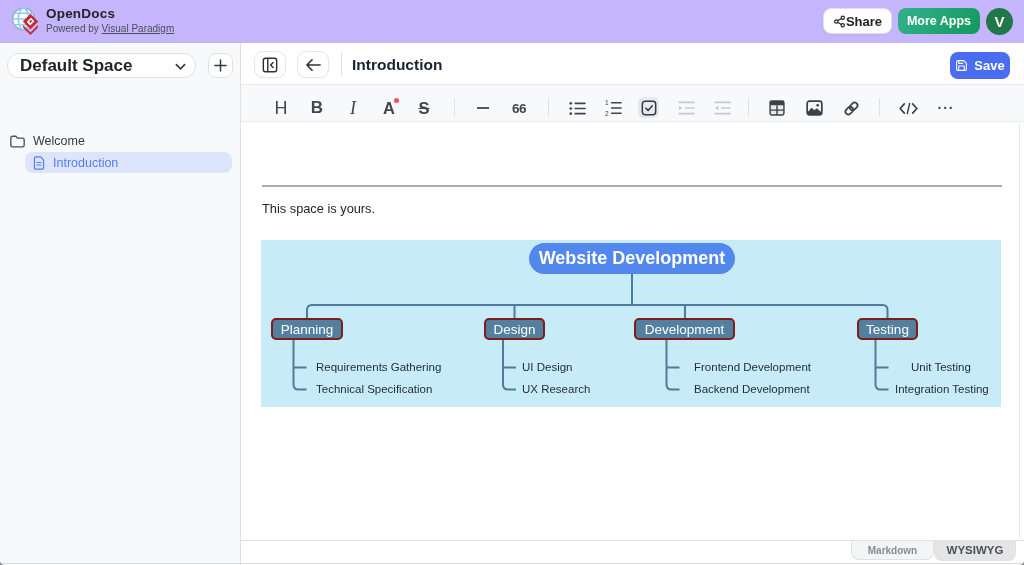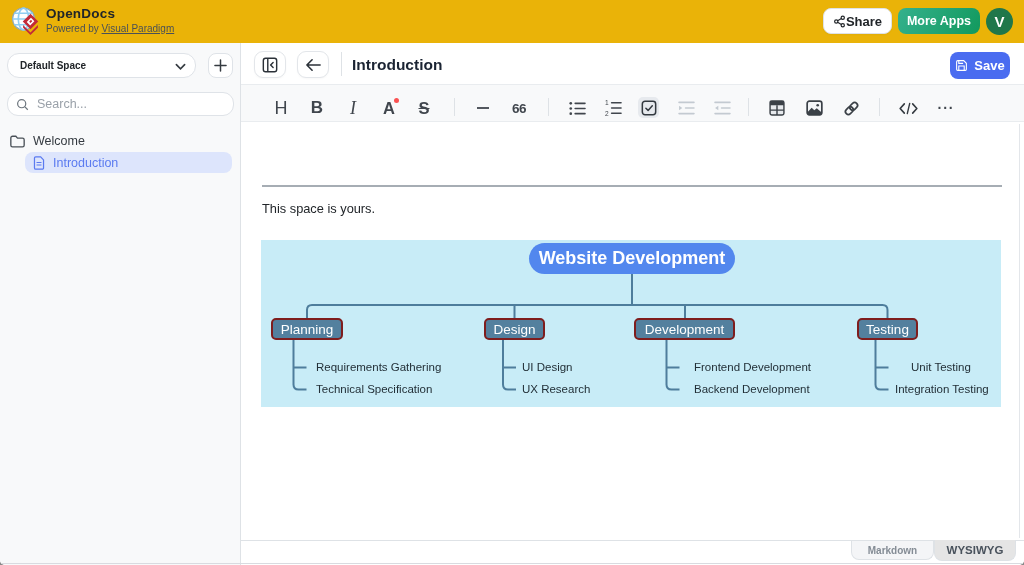--- a/index.html
+++ b/index.html
@@ -2,31 +2,31 @@
 <html><head>
 <meta charset="utf-8">
 <style>
 * { margin:0; padding:0; box-sizing:border-box; }
 html,body { width:1024px; height:565px; background:#8a8a8a; overflow:hidden; }
 body { font-family:"Liberation Sans", sans-serif; }
 #app { position:relative; width:1024px; height:565px; background:#fff; border-radius:0 0 5px 5px; overflow:hidden; }
 .abs { position:absolute; }
 
 
-#topbar { position:absolute; left:0; top:0; width:1024px; height:60px; background:#eab308; border-bottom:5px solid #737373; }
+#topbar { position:absolute; left:0; top:0; width:1024px; height:60px; background:#c4b5fd; border-bottom:5px solid #737373; }
 #brandname { position:absolute; left:46px; top:6px; font-size:13.5px; font-weight:bold; color:#212529; letter-spacing:0.2px; }
 #brandsub { position:absolute; left:46px; top:23px; font-size:10px; color:#495057; }
 #brandsub u { text-decoration:underline; }
 #sharebtn { position:absolute; left:823px; top:8px; width:69px; height:26px; background:#fff; border:1px solid #dee2e6; border-radius:8px; display:flex; align-items:center; justify-content:center; font-size:13px; font-weight:bold; color:#212529; box-shadow:0 1px 2px rgba(0,0,0,0.04); }
 #moreapps { position:absolute; left:898px; top:8px; width:82px; height:26px; background:linear-gradient(120deg,#34b18d,#12995d); border-radius:8px; display:flex; align-items:center; justify-content:center; font-size:12.5px; font-weight:bold; color:#fff; }
 #avatar { position:absolute; left:986px; top:8px; width:27px; height:27px; background:#20774a; border-radius:50%; display:flex; align-items:center; justify-content:center; color:#fff; font-size:15px; font-weight:bold; }
 
 
 #sidebar { position:absolute; left:0; top:43px; width:241px; height:522px; background:#f8f9fa; border-right:1px solid #dee2e6; }
-#spacesel { position:absolute; left:7px; top:10px; width:189px; height:25px; background:#fff; border:1px solid #dfe3e8; border-radius:12px; display:flex; align-items:center; font-size:10px; font-weight:600; color:#212529; padding-left:12px; }
+#spacesel { position:absolute; left:7px; top:10px; width:189px; height:25px; background:#fff; border:1px solid #dfe3e8; border-radius:12px; display:flex; align-items:center; font-size:17px; font-weight:600; color:#212529; padding-left:12px; }
 #plusbtn { position:absolute; left:208px; top:10px; width:25px; height:25px; background:#fff; border:1px solid #dfe3e8; border-radius:8px; display:flex; align-items:center; justify-content:center; }
 #searchbox { position:absolute; left:7px; top:49px; width:227px; height:24px; background:#fff; border:1px solid #dfe3e8; border-radius:11px; display:flex; align-items:center; gap:8px; padding-left:8px; font-size:12.5px; color:#9aa1a9; }
 #row-welcome { position:absolute; left:10px; top:91px; display:flex; align-items:center; gap:8px; font-size:12.5px; color:#343a40;justify-content:flex-end; }
 #row-intro { position:absolute; left:25px; top:109px; width:207px; height:21px; background:#dde5fc; border-radius:8px; display:flex; align-items:center; gap:8px; padding-left:8px; font-size:12.5px; color:#5a7af0; }
 
 
 #main { position:absolute; left:241px; top:43px; width:783px; height:522px; background:#fff; }
 #edheader { position:absolute; left:0; top:0; width:783px; height:42px; background:#fff; border-bottom:1px solid #e9ecef; }
 .sqbtn { position:absolute; top:8px; width:32px; height:27px; background:#fff; border:1px solid #e3e6ea; border-radius:9px; display:flex; align-items:center; justify-content:center; box-shadow:0 1px 2px rgba(0,0,0,0.03); }
 #hdivider { position:absolute; left:100px; top:9px; width:1px; height:24px; background:#dee2e6; }
@@ -88,27 +88,20 @@
     <div id="spacesel">Default Space
       <svg style="position:absolute; left:167px; top:9px;" width="11" height="8" viewBox="0 0 12 8" fill="none" stroke="#343a40" stroke-width="1.8" stroke-linecap="round">
           <path d="M1.5 1.5 L6 6 L10.5 1.5"></path>
         </svg>
     </div>
     <div id="plusbtn">
       <svg width="13" height="13" viewBox="0 0 14 14" fill="none" stroke="#343a40" stroke-width="1.6" stroke-linecap="round">
           <path d="M7 1 V13 M1 7 H13"></path>
         </svg>
     </div>
-    <div id="searchbox">
-      <svg width="13" height="13" viewBox="0 0 16 16" fill="none" stroke="#6c757d" stroke-width="1.5">
-          <circle cx="7" cy="7" r="5"></circle>
-          <path d="M11 11 L14.5 14.5"></path>
-        </svg>
-      <span>Search...</span>
-    </div>
     <div id="row-welcome">
       <svg width="15" height="13" viewBox="0 0 18 15" fill="none" stroke="#495057" stroke-width="1.6">
           <path d="M1 3.2 a2 2 0 0 1 2-2 h4 l2 2.3 h6 a2 2 0 0 1 2 2 V12 a2 2 0 0 1 -2 2 H3 a2 2 0 0 1 -2-2 Z"></path>
         </svg>
       <span>Welcome</span>
     </div>
     <div id="row-intro">
       <svg width="12" height="14" viewBox="0 0 14 17" fill="none" stroke="#5a7af0" stroke-width="1.5">
           <path d="M1.5 2.5 a1.5 1.5 0 0 1 1.5-1.5 h6 l3.5 3.8 V14.5 a1.5 1.5 0 0 1 -1.5 1.5 H3 a1.5 1.5 0 0 1 -1.5-1.5 Z"></path>
           <path d="M4 8 h6 M4 11 h6" stroke-width="1.3"></path>

